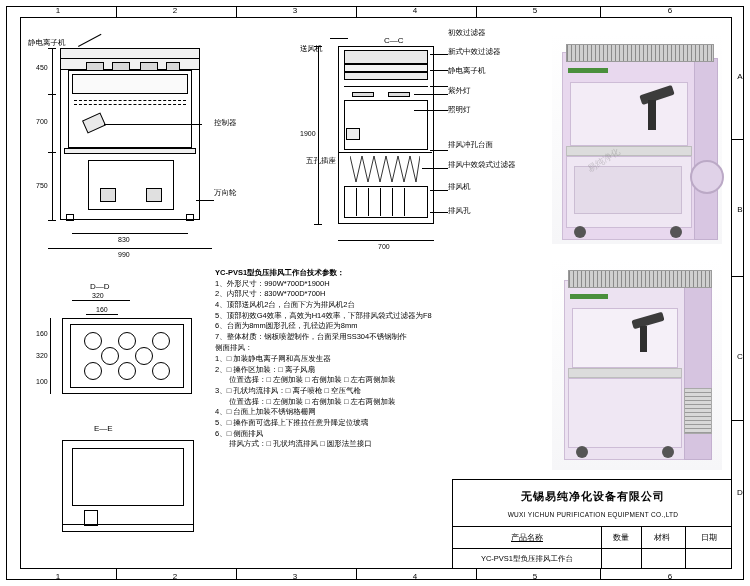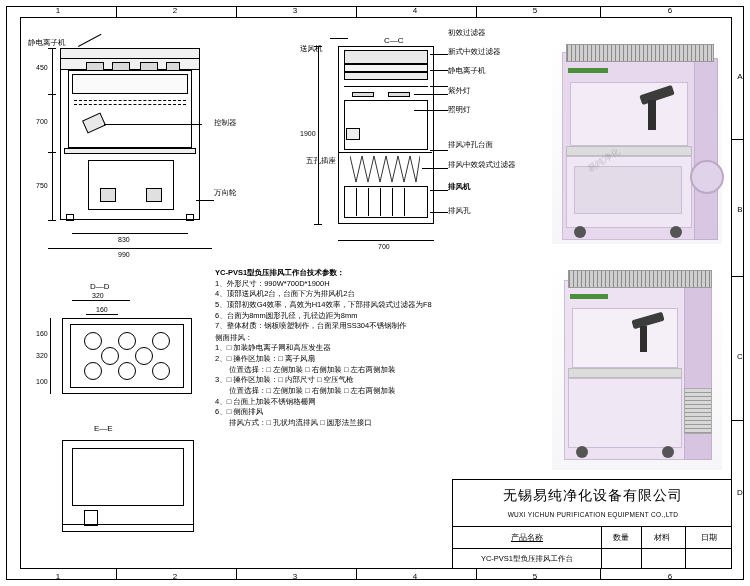--- a/index.html
+++ b/index.html
@@ -24,21 +24,21 @@
 
   
   #spec{position:absolute;left:215px;top:268px;width:275px;font-size:7.5px;color:#000;line-height:1.42;}
   #spec .head{font-weight:bold;}
   #spec .opt-head{margin-top:1px;}
 
   
   #title-block{position:absolute;right:18px;bottom:17px;width:280px;height:90px;border:1px solid #000;box-sizing:border-box;background:#fff;}
   .tb-row{position:absolute;left:0;right:0;border-top:1px solid #000;}
   .tb-cell{position:absolute;font-size:8px;display:flex;align-items:center;justify-content:center;text-align:center;color:#000;}
-  .company-cn{font-size:14px;font-weight:normal;letter-spacing:1px;text-align:center;}
+  .company-cn{font-size:11px;font-weight:bold;letter-spacing:1px;text-align:center;}
   .company-en{font-size:6.5px;letter-spacing:.3px;}
 
   .watermark{position:absolute;color:rgba(120,120,120,.35);font-size:9px;transform:rotate(-32deg);white-space:nowrap;}
 </style>
 </head>
 <body>
 
 <div id="sheet">
 
   <div class="frame-outer"></div>
@@ -168,21 +168,21 @@
     <div class="lbl" style="left:378px;top:243px;">700</div>
 
     <div class="lbl-cn" style="left:300px;top:28px;margin-top:16px;">送风机</div>
     <div class="lbl-cn" style="left:448px;top:28px;">初效过滤器</div>
     <div class="lbl-cn" style="left:448px;top:47px;">新式中效过滤器</div>
     <div class="lbl-cn" style="left:448px;top:66px;">静电离子机</div>
     <div class="lbl-cn" style="left:448px;top:86px;">紫外灯</div>
     <div class="lbl-cn" style="left:448px;top:105px;">照明灯</div>
     <div class="lbl-cn" style="left:448px;top:140px;font-family:Liberation Serif, serif;">排风冲孔台面</div>
     <div class="lbl-cn" style="left:448px;top:160px;">排风中效袋式过滤器</div>
-    <div class="lbl-cn" style="left:448px;top:182px;font-weight:bold;">排风机</div>
+    <div class="lbl-cn" style="left:448px;top:182px;">排风机</div>
     <div class="lbl-cn" style="left:448px;top:206px;">排风孔</div>
 
     <div class="leader" style="left:430px;top:54px;width:18px;"></div>
     <div class="leader" style="left:430px;top:70px;width:18px;"></div>
     <div class="leader" style="left:430px;top:86px;width:18px;"></div>
     <div class="leader" style="left:414px;top:94px;width:34px;"></div>
     <div class="leader" style="left:414px;top:110px;width:34px;"></div>
     <div class="leader" style="left:430px;top:150px;width:18px;"></div>
     <div class="leader" style="left:422px;top:168px;width:26px;"></div>
     <div class="leader" style="left:430px;top:190px;width:18px;"></div>
@@ -262,31 +262,33 @@
     <div style="position:absolute;left:16px;top:110px;width:112px;height:8px;background:#dcdcdc;border:1px solid #bdbdbd;"></div>
     <div style="position:absolute;left:16px;top:120px;width:112px;height:68px;background:#efe7f3;border:1px solid #cdbcd6;"></div>
     <div style="position:absolute;left:132px;top:130px;width:26px;height:44px;background:repeating-linear-gradient(0deg,#9a9a9a 0 1px,#d8d8d8 1px 4px);border:1px solid #a9a9a9;"></div>
     <div style="position:absolute;left:24px;top:188px;width:12px;height:12px;background:#555;border-radius:50%;"></div>
     <div style="position:absolute;left:110px;top:188px;width:12px;height:12px;background:#555;border-radius:50%;"></div>
   </div>
 
   <div id="spec">
     <div class="head">YC-PVS1型负压排风工作台技术参数：</div>
     <div>1、外形尺寸：990W*700D*1900H</div>
+    <div>2、内部尺寸：830W*700D*700H</div>
     <div>4、顶部送风机2台，台面下方为排风机2台</div>
     <div>5、顶部初效G4效率，高效为H14效率，下部排风袋式过滤器为F8</div>
     <div>6、台面为8mm圆形孔径，孔径边距为8mm</div>
     <div>7、整体材质：钢板喷塑制作，台面采用SS304不锈钢制作</div>
     <div class="opt-head">侧面排风：</div>
     <div><span>1、</span><span>□ 加装静电离子网和高压发生器</span></div>
     <div><span>2、</span><span>□ 操作区加装：□ 离子风扇</span></div>
     <div style="padding-left:14px;"><span>位置选择：□ 左侧加装   □ 右侧加装   □ 左右两侧加装</span></div>
-    <div><span>3、</span><span>□ 操作区加装：□ 内部尺寸   □ 空压气枪</span></div>
+    <div><span>3、</span><span>□ 孔状均流排风：□ 离子喷枪   □ 空压气枪</span></div>
     <div style="padding-left:14px;"><span>位置选择：□ 左侧加装   □ 右侧加装   □ 左右两侧加装</span></div>
     <div><span>4、</span><span>□ 台面上加装不锈钢格栅网</span></div>
+    <div><span>5、</span><span>□ 操作面可选择上下推拉任意升降定位玻璃</span></div>
     <div><span>6、</span><span>□ 侧面排风</span></div>
     <div style="padding-left:14px;"><span>排风方式：□ 孔状均流排风   □ 圆形法兰接口</span></div>
   </div>
 
   <div id="title-block">
     <div class="tb-cell company-cn" style="left:0;top:6px;width:280px;height:20px;">无锡易纯净化设备有限公司</div>
     <div class="tb-cell company-en" style="left:0;top:28px;width:280px;height:12px;">WUXI YICHUN PURIFICATION EQUIPMENT CO.,LTD</div>
     <div class="tb-row" style="top:46px;"></div>
     <div class="tb-row" style="top:68px;"></div>
 

